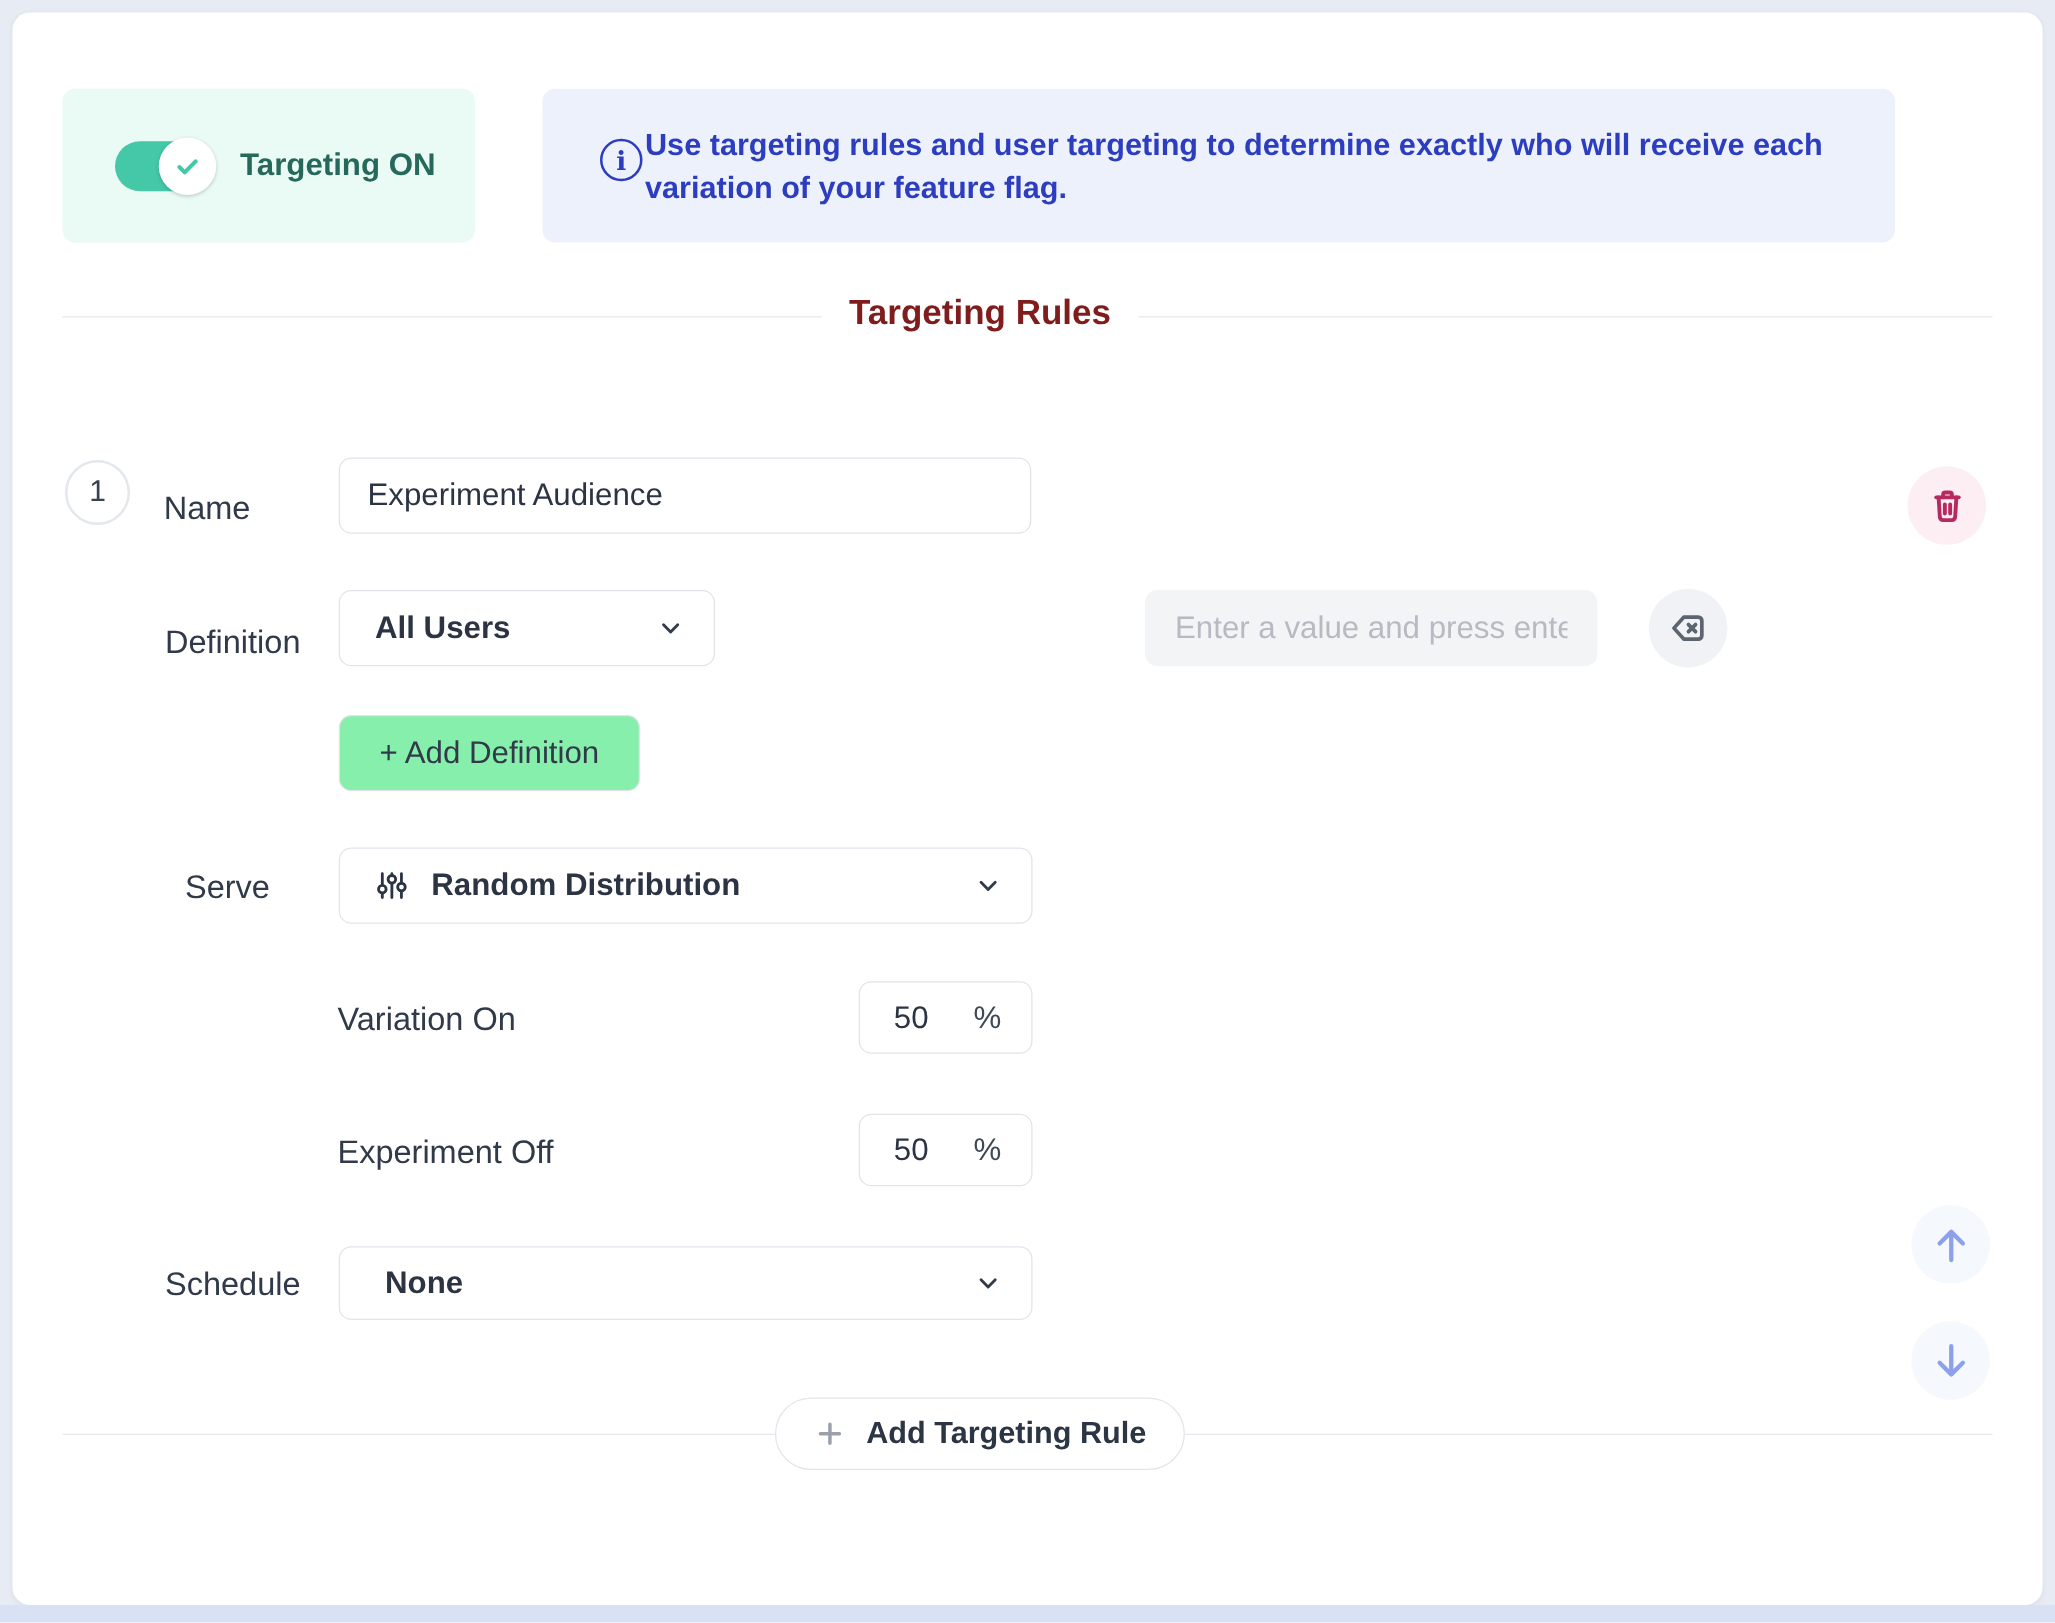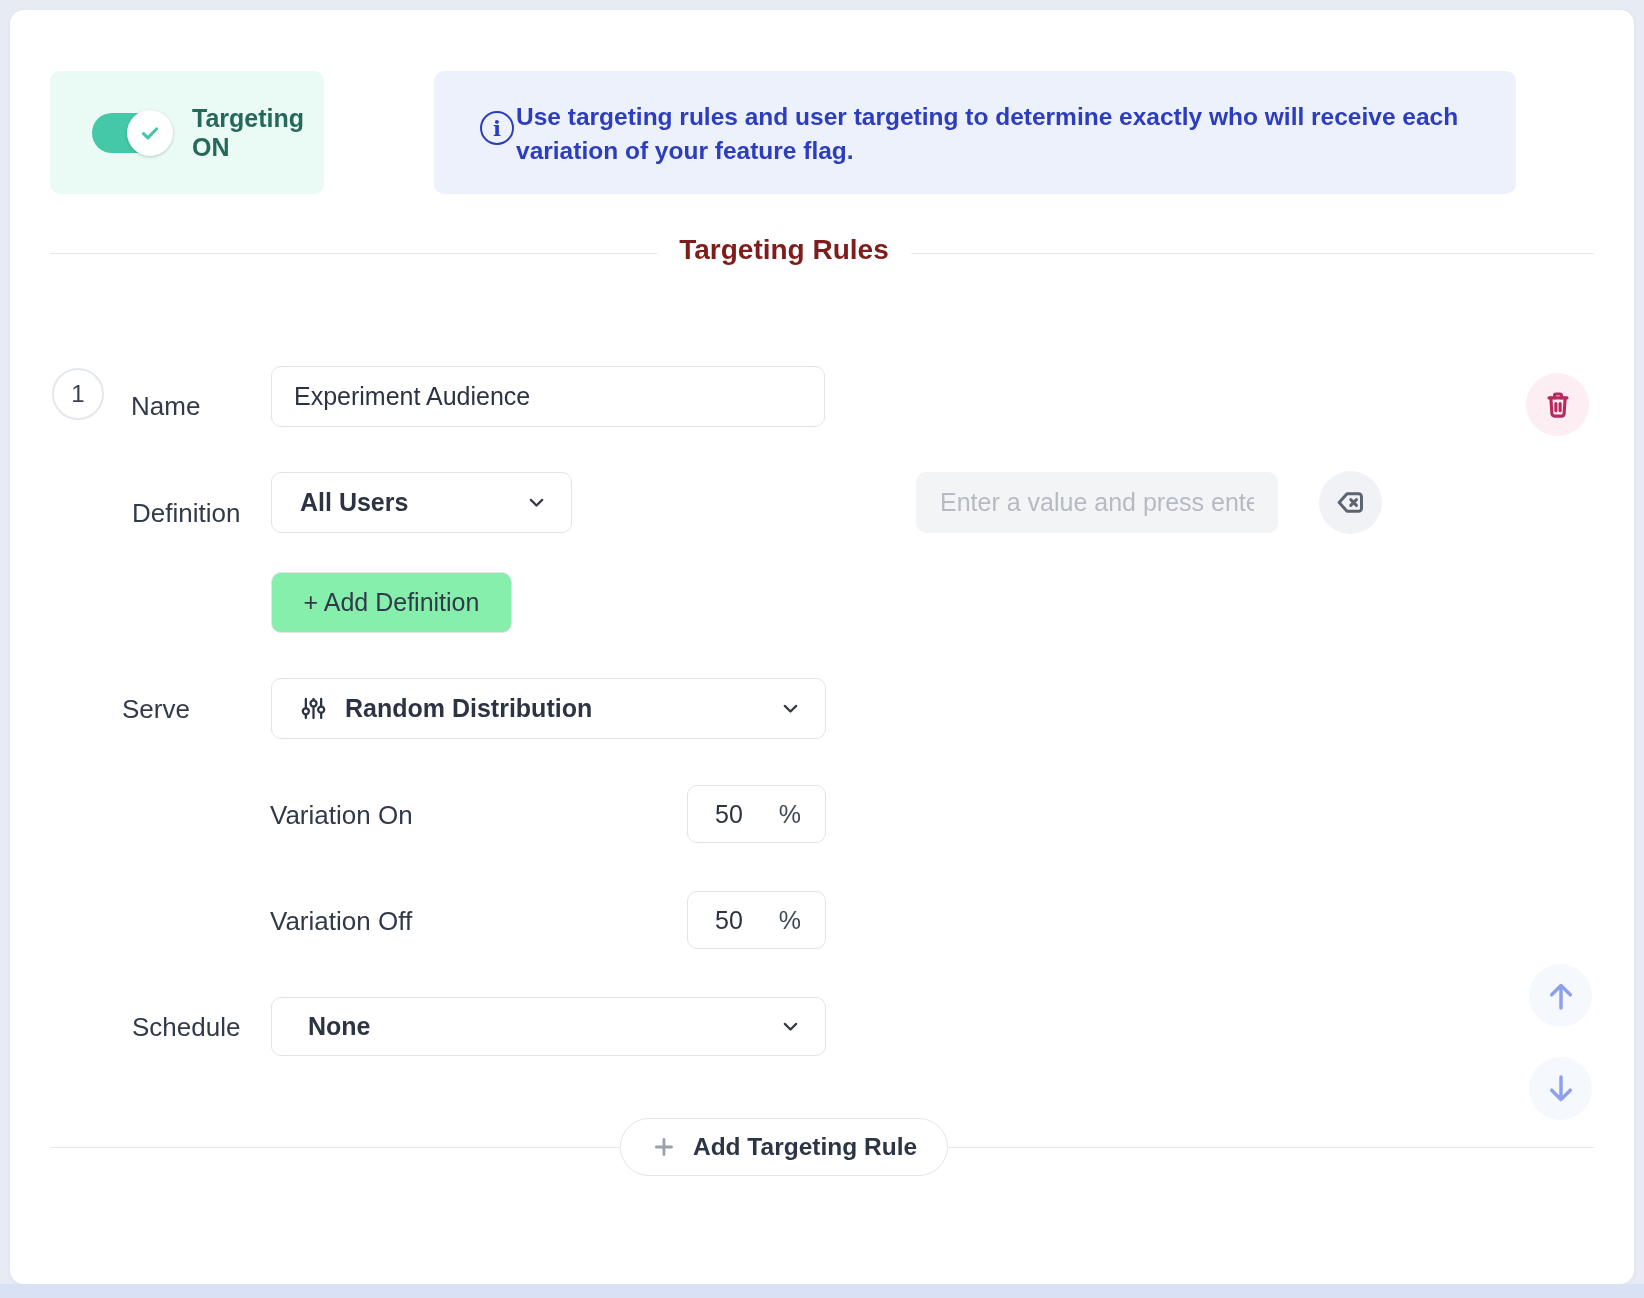--- a/index.html
+++ b/index.html
@@ -16,21 +16,21 @@
   }
   .card {
     position: absolute; left: 10px; top: 10px; width: 1624px; height: 1274px;
     background: #ffffff; border-radius: 14px;
     box-shadow: 0 1px 4px rgba(40,50,80,.06);
   }
   .abs { position: absolute; }
 
   
   .toggle-card {
-    left: 40px; top: 61px; width: 274px; height: 123px;
+    left: 40px; top: 61px; width: 330px; height: 123px;
     background: var(--mint-bg, #eafaf4); border-radius: 10px;
     display: flex; align-items: center; padding-left: 42px; gap: 22px;
   }
   .toggle {
     width: 78px; height: 40px; border-radius: 20px;
     background: var(--accent-teal, #44c8a8); position: relative; cursor: pointer;
     flex: 0 0 auto;
   }
   .toggle-knob {
     position: absolute; right: -3px; top: 50%; transform: translateY(-50%);
@@ -192,21 +192,21 @@
         <path d="M9.3 5.2h9a2.2 2.2 0 0 1 2.2 2.2v9.2a2.2 2.2 0 0 1-2.2 2.2h-9L3.2 12l6.1-6.8z"></path>
         <path d="M12.2 9.8l4.4 4.4M16.6 9.8l-4.4 4.4"></path>
       </svg>
     </span>
   </button>
 
   <button class="abs outline-btn" style="left:261px; top:562px; width:241px; height:61px;">
     <span>+ Add Definition</span>
   </button>
 
-  <div class="abs field-label" style="left:112px; top:684px;">Serve</div>
+  <div class="abs field-label" style="left:138px; top:684px;">Serve</div>
 
   <div class="abs select" style="left:261px; top:668px; width:555px; height:61px;">
     <span class="serve-icon">
       <svg width="27" height="27" viewBox="0 0 24 24" fill="none" stroke="currentColor" stroke-width="2" stroke-linecap="round">
         <path d="M5.2 3.5v17M12 3.5v17M18.8 3.5v17"></path>
         <circle cx="5.2" cy="14.5" r="2.7" fill="#ffffff"></circle>
         <circle cx="12" cy="7.5" r="2.7" fill="#ffffff"></circle>
         <circle cx="18.8" cy="13" r="2.7" fill="#ffffff"></circle>
       </svg>
     </span>
@@ -217,21 +217,21 @@
         </svg>
     </span>
   </div>
 
   <div class="abs field-label" style="left:260px; top:790px;">Variation On</div>
   <div class="abs percent-box" style="left:677px; top:775px; width:139px; height:58px;">
     <span class="pct-value">50</span>
     <span class="pct-unit">%</span>
   </div>
 
-  <div class="abs field-label" style="left:260px; top:896px;">Variation Off</div>
+  <div class="abs field-label" style="left:260px; top:896px;">Experiment Off</div>
   <div class="abs percent-box" style="left:677px; top:881px; width:139px; height:58px;">
     <span class="pct-value">50</span>
     <span class="pct-unit">%</span>
   </div>
 
   <div class="abs field-label" style="left:122px; top:1002px;">Schedule</div>
   <div class="abs select" style="left:261px; top:987px; width:555px; height:59px;padding-left:36px;">
     <span class="select-value">None</span>
     <span class="chev">
       <svg width="21" height="21" viewBox="0 0 24 24" fill="none" stroke="#333b4a" stroke-width="2.6" stroke-linecap="round" stroke-linejoin="round">

